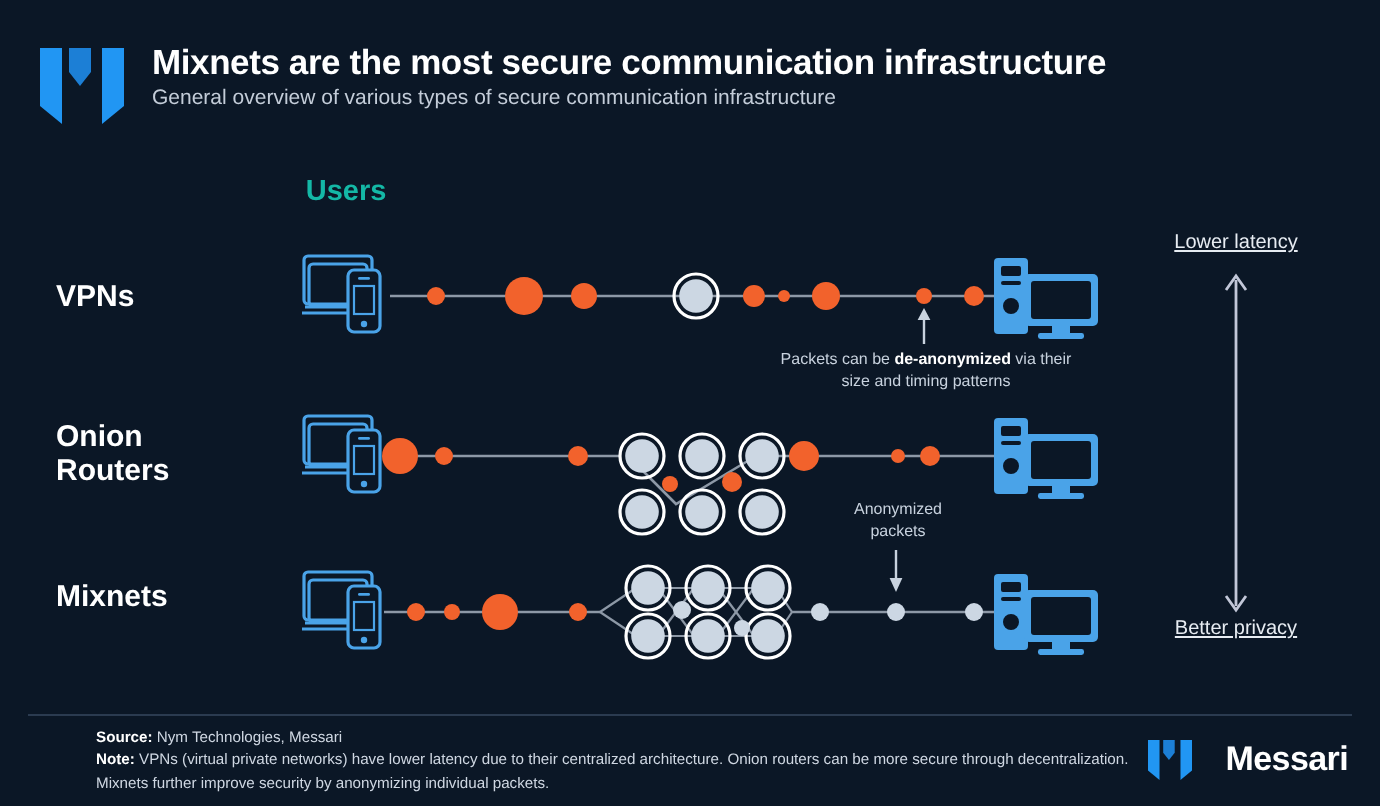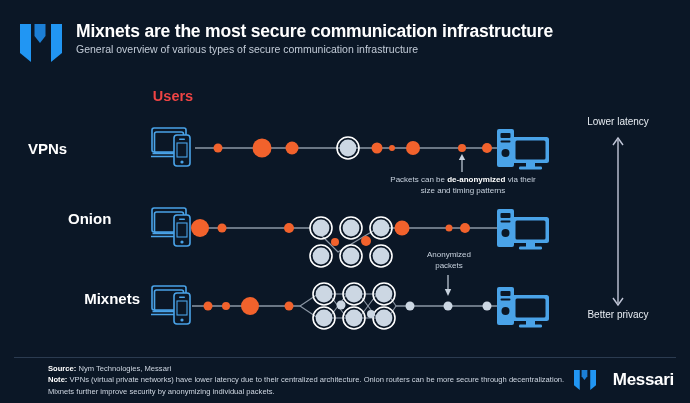--- a/index.html
+++ b/index.html
@@ -27,42 +27,42 @@
     letter-spacing:-0.2px;white-space:nowrap;
   }
   #subtitle{
     position:absolute;left:76px;top:43px;
     font-size:10.5px;color:#c3ccd8;white-space:nowrap;
   }
 
   
   .col-head{
     position:absolute;top:88px;
-    font-size:14.5px;font-weight:bold;color:#ef4444;
+    font-size:14.5px;font-weight:bold;color:#14b8a6;
     text-align:center;white-space:nowrap;
   }
 
   
   .row-label{
     position:absolute;left:28px;width:112px;
     font-size:15px;font-weight:bold;color:#ffffff;
     text-align:left;line-height:1.15;
   }
 
   
   .anno{
     position:absolute;
     font-size:8px;color:#c8d2de;text-align:center;line-height:1.35;
   }
   .anno b{color:#ffffff;font-weight:bold;}
 
   
   .axis-label{
     position:absolute;
-    font-size:10px;color:#e7ecf2;white-space:nowrap;text-align:center;
+    font-size:10px;color:#e7ecf2;white-space:nowrap;text-align:center;text-decoration:underline;
   }
 
   
   #footer-rule{
     position:absolute;left:14px;top:357px;width:662px;height:1px;
     background:#2b3b50;
   }
   #footer-text{
     position:absolute;left:16px;top:363px;width:520px;
     font-size:7.6px;color:#cfd7e2;line-height:1.5;margin-left:32px;
@@ -94,24 +94,25 @@
 
     <div id="title">Mixnets are the most secure communication infrastructure</div>
     <div id="subtitle">General overview of various types of secure communication infrastructure</div>
   </div>
 
   <div class="col-head" style="left:113px;width:120px;">Users</div>
 
   <div class="row-label" style="top:140px;">
     <div>VPNs</div>
   </div>
-  <div class="row-label" style="top:210px;margin-left:40px;">
+  <div class="row-label" style="top:210px;">
     <div>Onion</div>
-  </div>
-  <div class="row-label" style="top:290px;text-align:right;">
+    <div>Routers</div>
+  </div>
+  <div class="row-label" style="top:290px;">
     <div>Mixnets</div>
   </div>
 
   <svg id="diagram" width="690" height="403" viewBox="0 0 690 403" style="position:absolute;left:0;top:0;">
 
     <defs>
       <g id="device-laptop-phone">
 
         <rect x="0" y="0" width="34" height="24" rx="2" fill="none" stroke="#4aa3e8" stroke-width="1.6"></rect>
 

